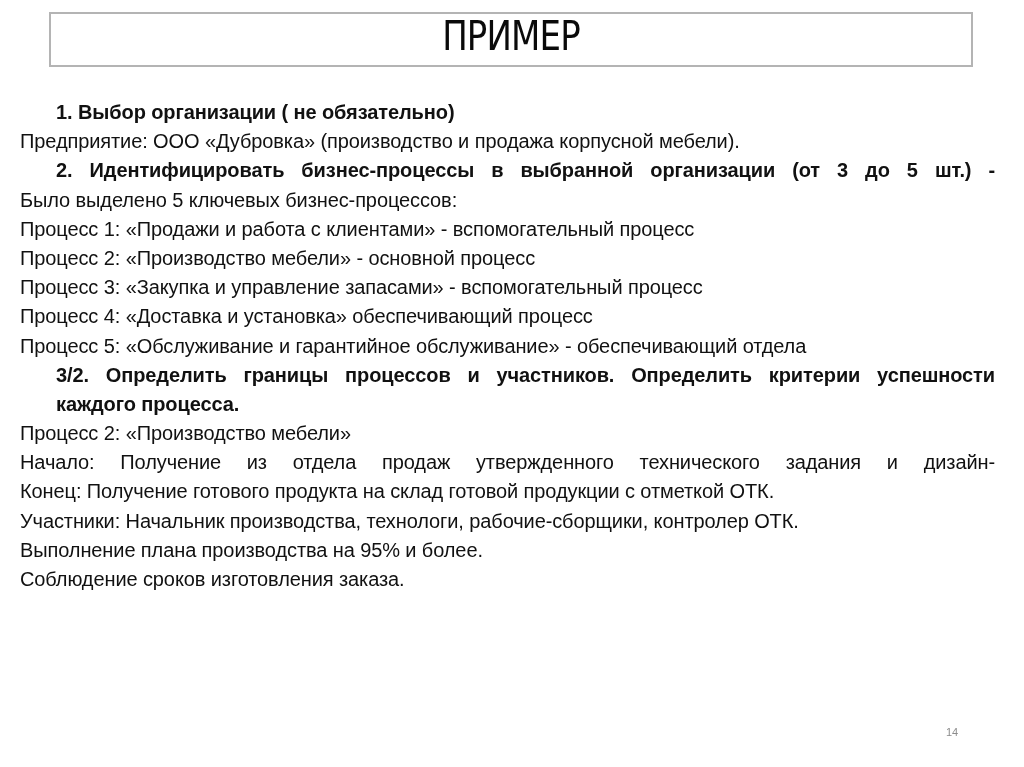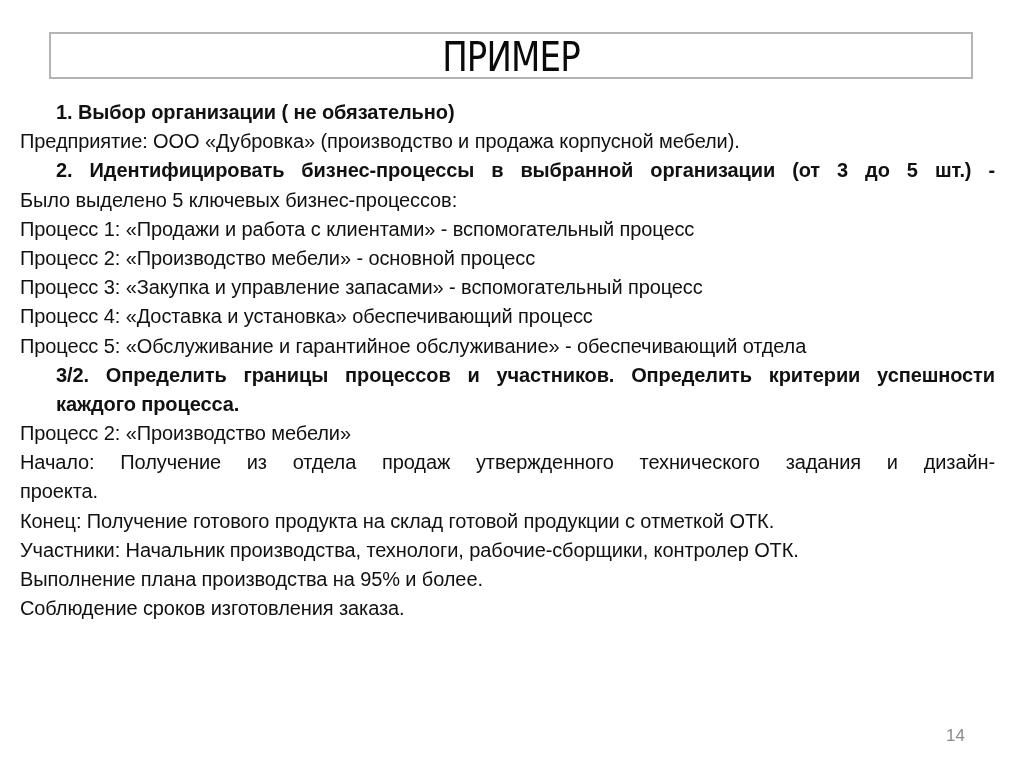--- a/index.html
+++ b/index.html
@@ -11,27 +11,27 @@
       width: 1024px;
       height: 767px;
       position: relative;
       overflow: hidden;
       font-family: "Liberation Sans", "DejaVu Sans", sans-serif;
       color: #111111;
     }
     .title-box {
       position: absolute;
       left: 49px;
-      top: 32px;
+      top: 12px;
       width: 924px;
-      height: 47px;
+      height: 55px;
       border: 2px solid #b4b4b4;
       box-sizing: border-box;
       display: flex;
-      align-items: flex-end;
+      align-items: flex-start;
       justify-content: center;
     }
     .title-text {
       font-family: "DejaVu Sans", "Liberation Sans", sans-serif;
       font-size: 40px;
       letter-spacing: -1px;
       font-weight: normal;
       color: #0a0a0a;
       transform: scaleX(0.85);
       line-height: 1;
@@ -56,21 +56,21 @@
     }
     .line.justify {
       text-align: justify;
       text-align-last: justify;
       white-space: normal;
     }
     .page-number {
       position: absolute;
       left: 946px;
       top: 726px;
-      font-size: 17px;
+      font-size: 11px;
       color: #8c8c8c;
     }
   </style>
 </head>
 <body>
 
 <div class="title-box">
   <span class="title-text">ПРИМЕР</span>
 </div>
 
@@ -81,20 +81,19 @@
   <div class="line">Было выделено 5 ключевых бизнес-процессов:</div>
   <div class="line">Процесс 1: «Продажи и работа с клиентами» - вспомогательный процесс</div>
   <div class="line">Процесс 2: «Производство мебели» - основной процесс</div>
   <div class="line">Процесс 3: «Закупка и управление запасами» - вспомогательный процесс</div>
   <div class="line">Процесс 4: «Доставка и установка» обеспечивающий процесс</div>
   <div class="line">Процесс 5: «Обслуживание и гарантийное обслуживание» - обеспечивающий отдела</div>
   <div class="line bold justify">3/2. Определить границы процессов и участников. Определить критерии успешности</div>
   <div class="line bold">каждого процесса.</div>
   <div class="line">Процесс 2: «Производство мебели»</div>
   <div class="line justify">Начало: Получение из отдела продаж утвержденного технического задания и дизайн-</div>
-  <div class="line">проекта.</div>
   <div class="line">Конец: Получение готового продукта на склад готовой продукции с отметкой ОТК.</div>
   <div class="line">Участники: Начальник производства, технологи, рабочие-сборщики, контролер ОТК.</div>
   <div class="line">Выполнение плана производства на 95% и более.</div>
   <div class="line">Соблюдение сроков изготовления заказа.</div>
 </div>
 
 <div class="page-number">14</div>
 
 </body></html>

